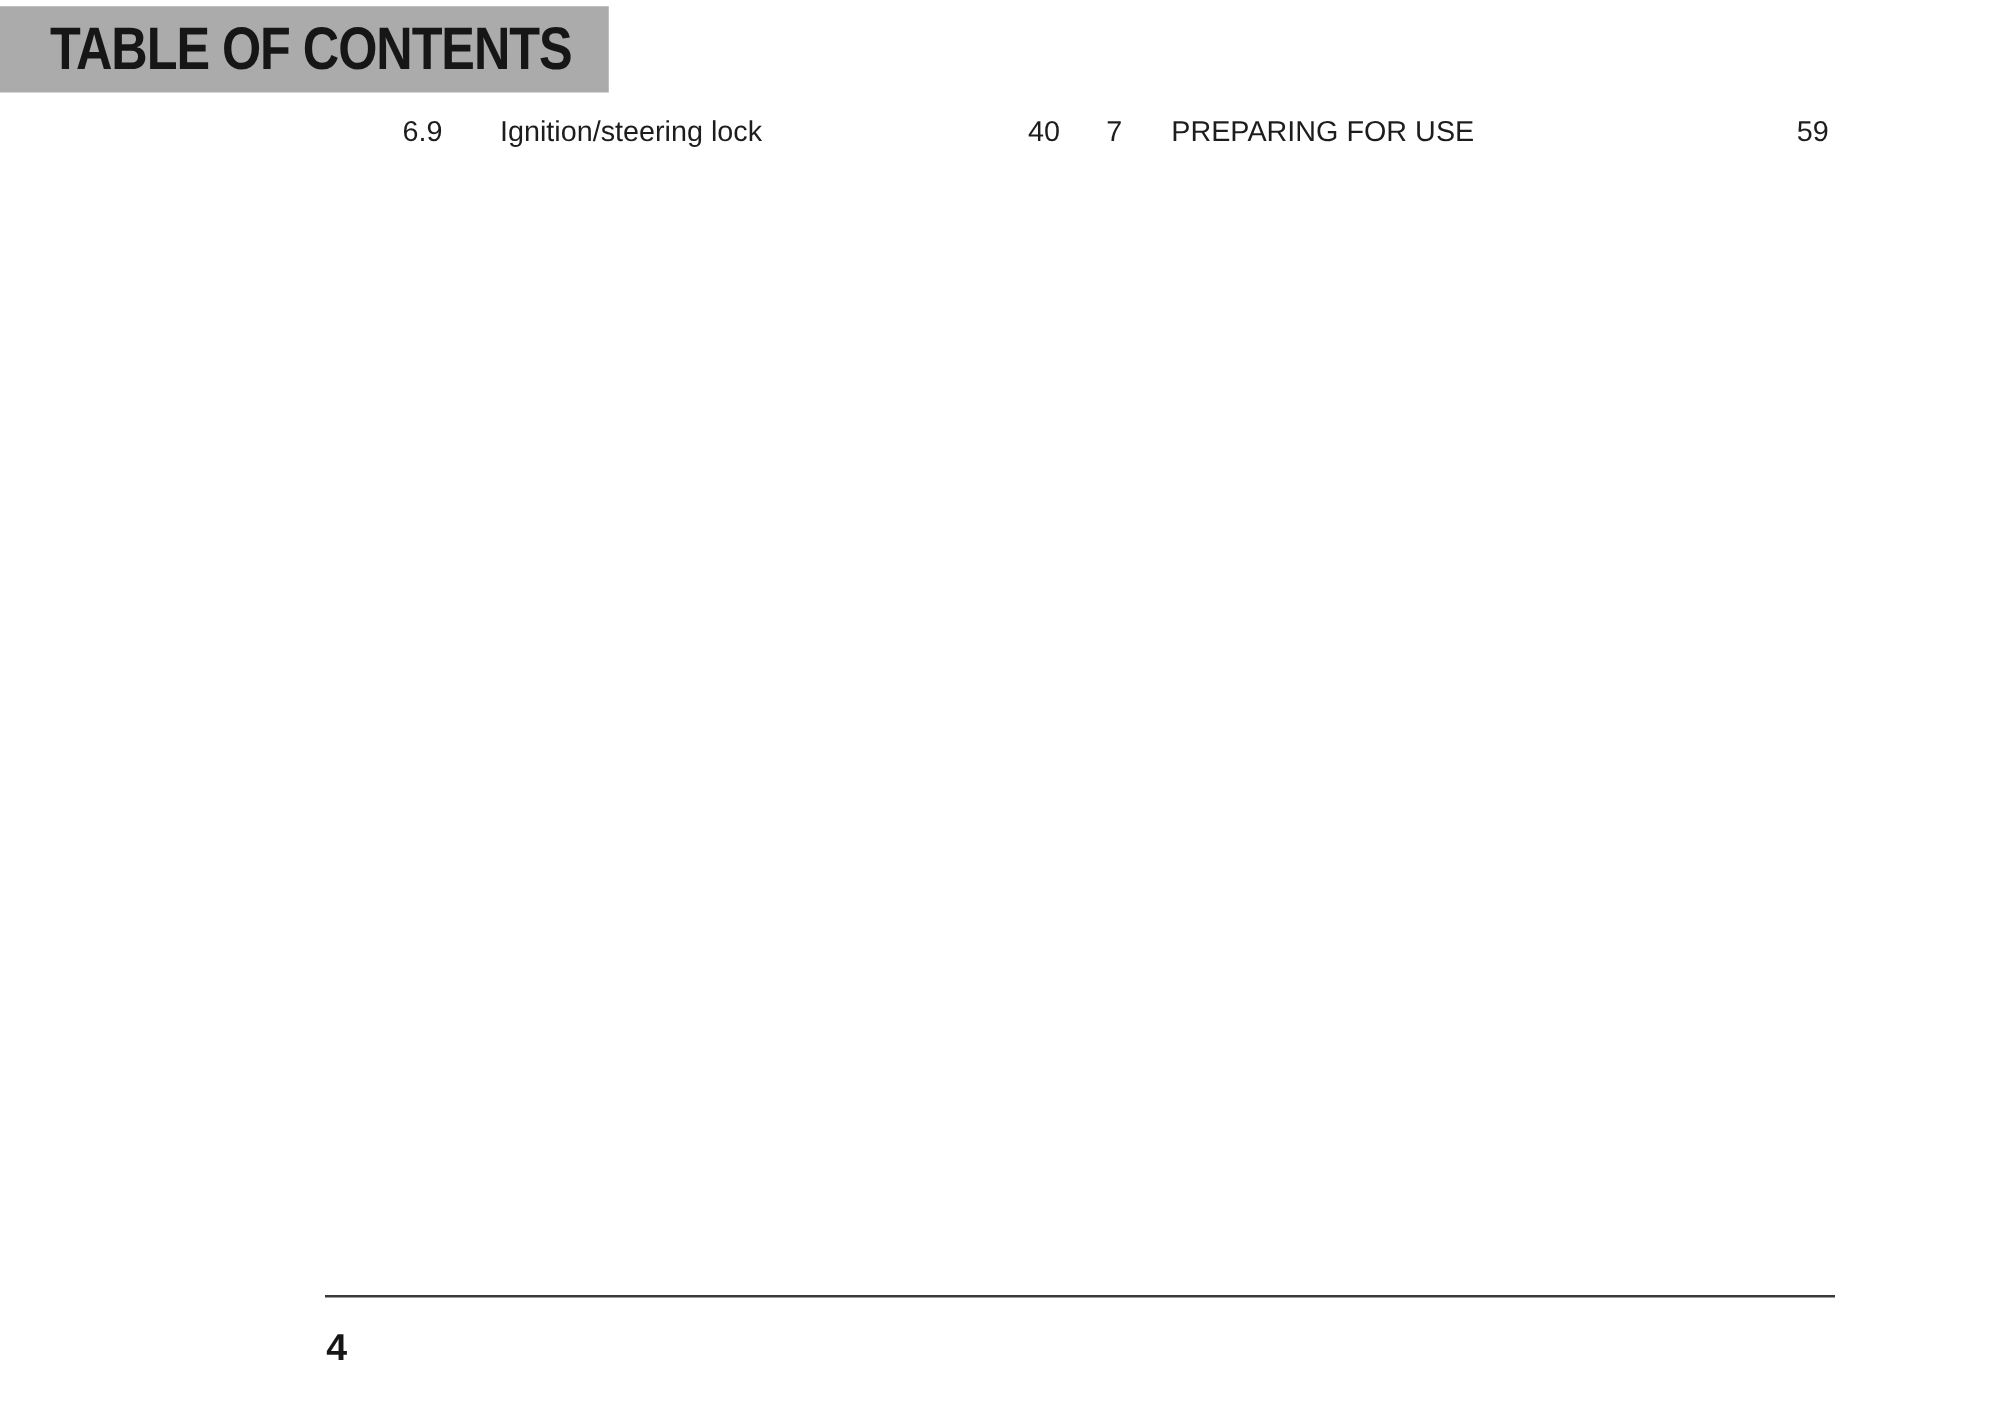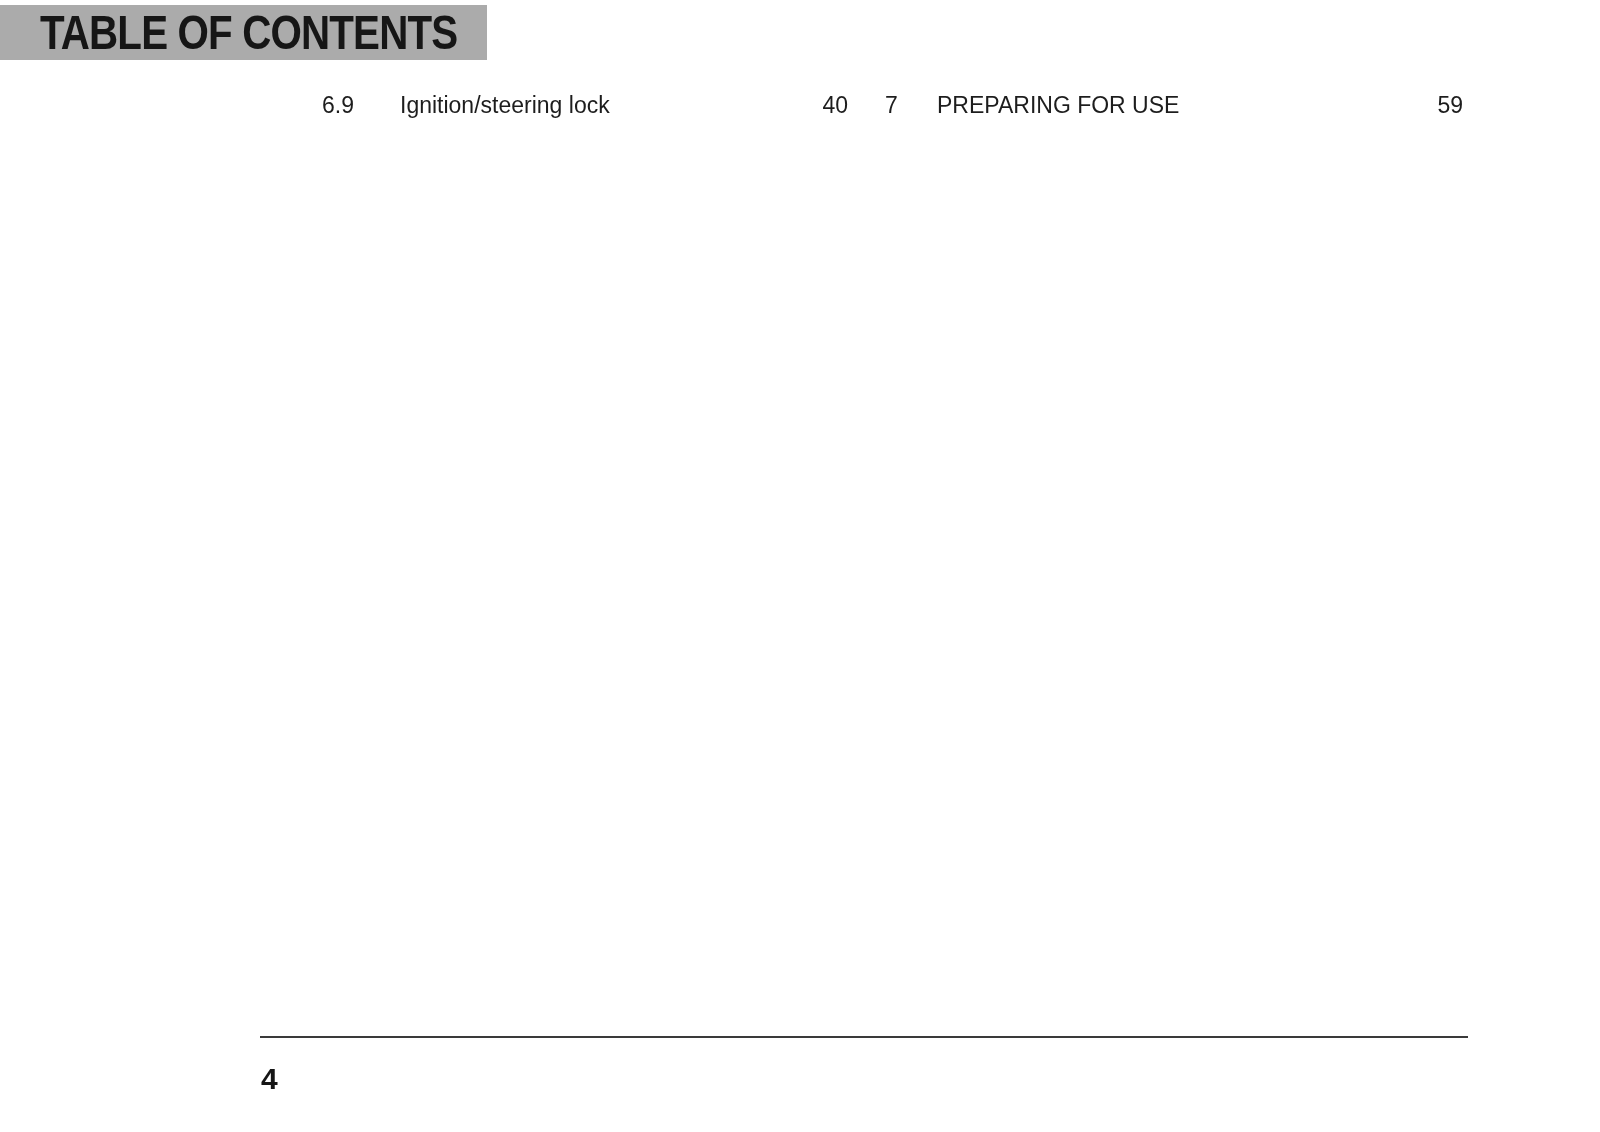--- a/index.html
+++ b/index.html
@@ -12,21 +12,21 @@
     color: #1d1d1d;
     overflow: hidden;
   }
 
   
   .header-box {
     position: absolute;
     left: 0;
     top: 5px;
     width: 487px;
-    height: 55px;
+    height: 69px;
     background: #ababab;
     display: flex;
     align-items: center;
   }
   .header-box .title {
     margin-left: 40px;
     font-size: 48px;
     font-weight: 700;
     letter-spacing: -1px;
     white-space: nowrap;

